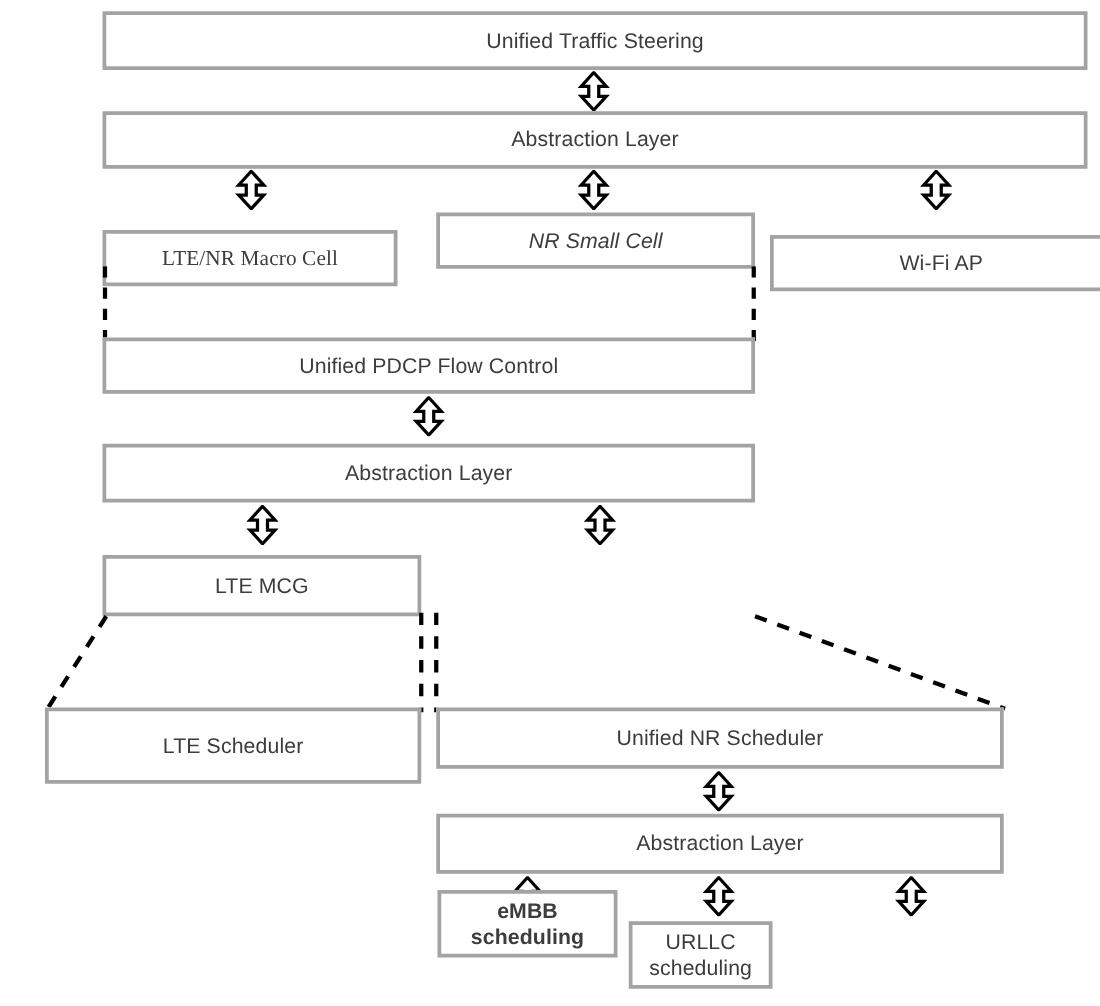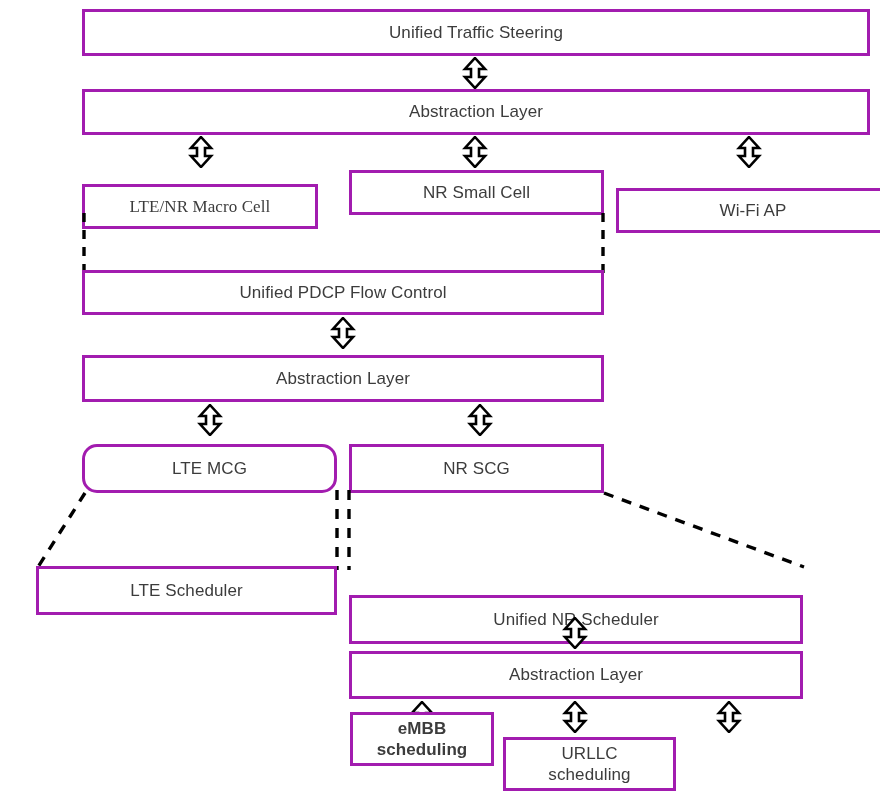--- a/index.html
+++ b/index.html
@@ -13,21 +13,21 @@
   #canvas {
     position: relative;
     width: 880px;
     height: 805px;
     background: #ffffff;
     overflow: hidden;
   }
   .box {
     position: absolute;
     box-sizing: border-box;
-    border: 3px solid #a21caf;
+    border: 3px solid #a3a3a3;
     background: #ffffff;
     display: flex;
     align-items: center;
     justify-content: center;
     text-align: center;
     color: #3c3c3c;
     font-size: 17px;
     line-height: 1.25;
     font-family: "Liberation Sans", sans-serif;
     letter-spacing: 0.1px;
@@ -68,21 +68,21 @@
       <polygon points="13,1 23,12 17,12 17,20 23,20 13,31 3,20 9,20 9,12 3,12" fill="#ffffff" stroke="#000000" stroke-width="2.6" stroke-linejoin="miter"></polygon>
     </svg>
   </div>
   <div class="arrow" style="left:736px; top:136px; width:26px; height:32px;">
     <svg width="26" height="32" viewBox="0 0 26 32">
       <polygon points="13,1 23,12 17,12 17,20 23,20 13,31 3,20 9,20 9,12 3,12" fill="#ffffff" stroke="#000000" stroke-width="2.6" stroke-linejoin="miter"></polygon>
     </svg>
   </div>
 
   <div class="box" style="left:82px; top:184px; width:236px; height:45px;font-family:Liberation Serif, serif;">LTE/NR Macro Cell</div>
-  <div class="box" style="left:349px; top:170px; width:255px; height:45px;">NR Small Cell</div>
+  <div class="box" style="left:349px; top:170px; width:255px; height:45px;font-style:italic;">NR Small Cell</div>
   <div class="box" style="left:616px; top:188px; width:274px; height:45px;">Wi-Fi AP</div>
 
   <div class="dashline" style="left:80px; top:213px; width:8px; height:60px;">
     <svg width="8" height="60" viewBox="0 0 8 60">
       <line x1="4" y1="0" x2="4" y2="60" stroke="#000000" stroke-width="3.4" stroke-dasharray="9 8"></line>
     </svg>
   </div>
   <div class="dashline" style="left:599px; top:213px; width:8px; height:60px;">
     <svg width="8" height="60" viewBox="0 0 8 60">
       <line x1="4" y1="0" x2="4" y2="60" stroke="#000000" stroke-width="3.4" stroke-dasharray="9 8"></line>
@@ -103,22 +103,21 @@
     <svg width="26" height="32" viewBox="0 0 26 32">
       <polygon points="13,1 23,12 17,12 17,20 23,20 13,31 3,20 9,20 9,12 3,12" fill="#ffffff" stroke="#000000" stroke-width="2.6" stroke-linejoin="miter"></polygon>
     </svg>
   </div>
   <div class="arrow" style="left:467px; top:404px; width:26px; height:32px;">
     <svg width="26" height="32" viewBox="0 0 26 32">
       <polygon points="13,1 23,12 17,12 17,20 23,20 13,31 3,20 9,20 9,12 3,12" fill="#ffffff" stroke="#000000" stroke-width="2.6" stroke-linejoin="miter"></polygon>
     </svg>
   </div>
 
-  <div class="box" style="left:82px; top:444px; width:255px; height:49px;border-radius:15px;">LTE MCG</div>
-  <div class="box" style="left:349px; top:444px; width:255px; height:49px;">NR SCG</div>
+  <div class="box" style="left:82px; top:444px; width:255px; height:49px;">LTE MCG</div>
 
   <div class="dashline" style="left:30px; top:488px; width:64px; height:84px;">
     <svg width="64" height="84" viewBox="0 0 64 84">
       <line x1="55" y1="5" x2="8" y2="79" stroke="#000000" stroke-width="3.4" stroke-dasharray="10 9"></line>
     </svg>
   </div>
   <div class="dashline" style="left:333px; top:490px; width:8px; height:80px;">
     <svg width="8" height="80" viewBox="0 0 8 80">
       <line x1="4" y1="0" x2="4" y2="80" stroke="#000000" stroke-width="3.4" stroke-dasharray="10 9"></line>
     </svg>
@@ -127,22 +126,22 @@
     <svg width="8" height="80" viewBox="0 0 8 80">
       <line x1="4" y1="0" x2="4" y2="80" stroke="#000000" stroke-width="3.4" stroke-dasharray="10 9"></line>
     </svg>
   </div>
   <div class="dashline" style="left:596px; top:488px; width:216px; height:84px;">
     <svg width="216" height="84" viewBox="0 0 216 84">
       <line x1="8" y1="5" x2="208" y2="79" stroke="#000000" stroke-width="3.4" stroke-dasharray="10 9"></line>
     </svg>
   </div>
 
-  <div class="box" style="left:36px; top:566px; width:301px; height:49px;">LTE Scheduler</div>
-  <div class="box" style="left:349px; top:566px; width:454px; height:49px;margin-top:29px;">Unified NR Scheduler</div>
+  <div class="box" style="left:36px; top:566px; width:301px; height:61px;">LTE Scheduler</div>
+  <div class="box" style="left:349px; top:566px; width:454px; height:49px;">Unified NR Scheduler</div>
 
   <div class="arrow" style="left:562px; top:617px; width:26px; height:32px;">
     <svg width="26" height="32" viewBox="0 0 26 32">
       <polygon points="13,1 23,12 17,12 17,20 23,20 13,31 3,20 9,20 9,12 3,12" fill="#ffffff" stroke="#000000" stroke-width="2.6" stroke-linejoin="miter"></polygon>
     </svg>
   </div>
 
   <div class="box" style="left:349px; top:651px; width:454px; height:48px;">Abstraction Layer</div>
 
   <div class="arrow" style="left:409px; top:701px; width:26px; height:32px;">
@@ -156,16 +155,16 @@
     </svg>
   </div>
   <div class="arrow" style="left:716px; top:701px; width:26px; height:32px;">
     <svg width="26" height="32" viewBox="0 0 26 32">
       <polygon points="13,1 23,12 17,12 17,20 23,20 13,31 3,20 9,20 9,12 3,12" fill="#ffffff" stroke="#000000" stroke-width="2.6" stroke-linejoin="miter"></polygon>
     </svg>
   </div>
 
   <div class="box two-line" style="left:350px; top:712px; width:144px; height:54px;font-weight:bold;">eMBB
 scheduling</div>
-  <div class="box two-line" style="left:503px; top:737px; width:173px; height:54px;">URLLC
+  <div class="box two-line" style="left:503px; top:737px; width:115px; height:54px;">URLLC
 scheduling</div>
 
 </div>
 
 </body></html>

